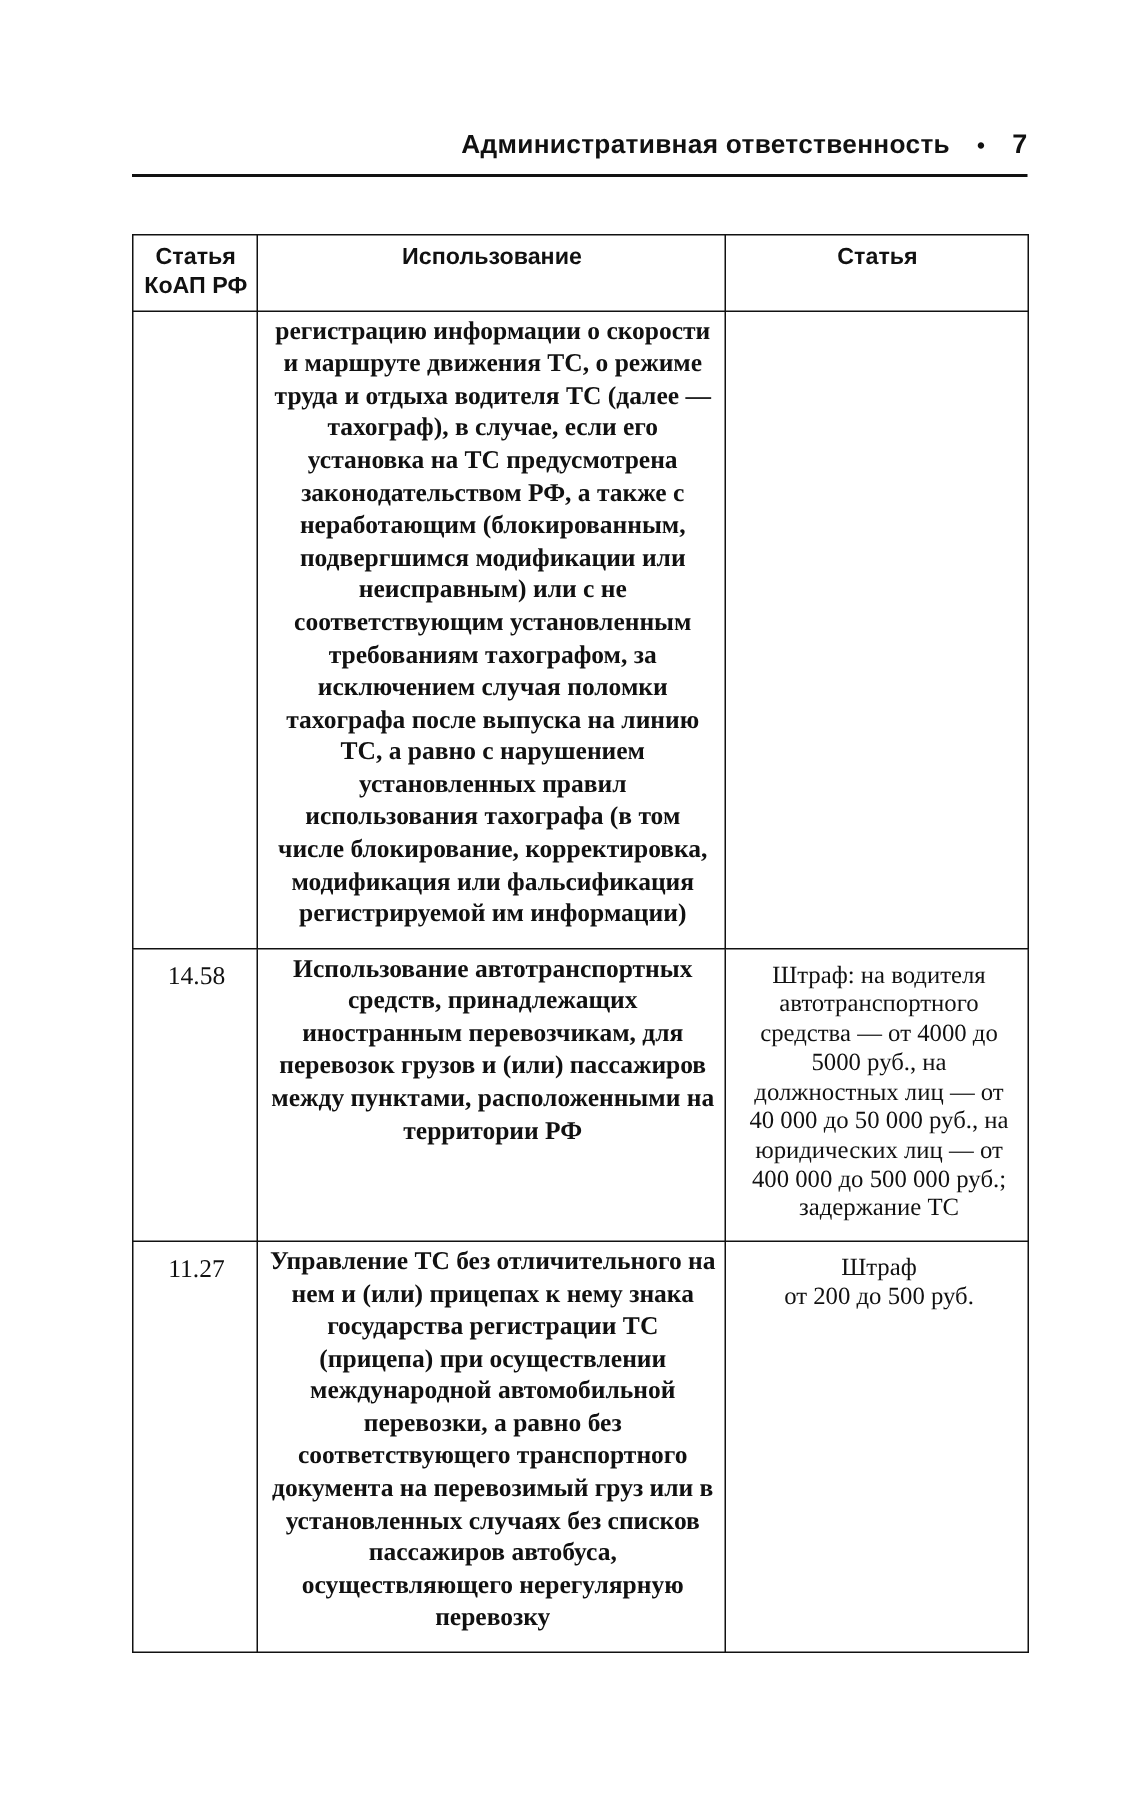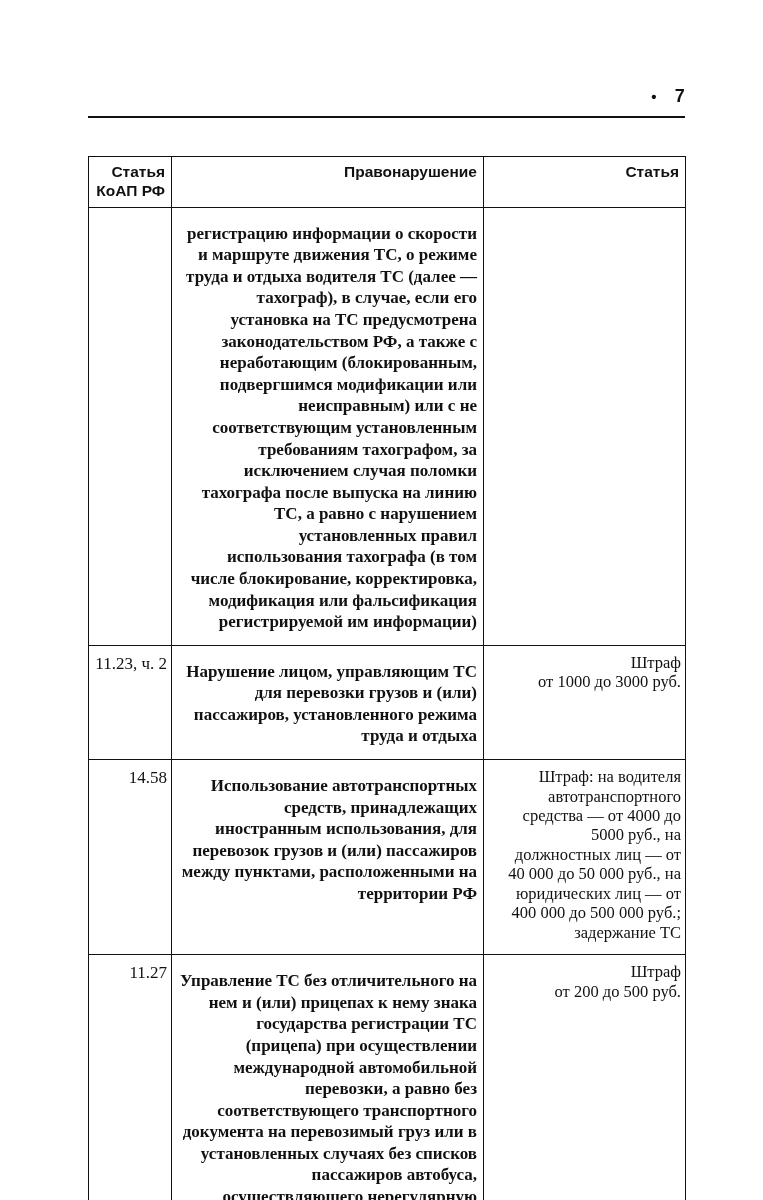--- a/index.html
+++ b/index.html
@@ -43,21 +43,21 @@
   table.law-table {
     border-collapse: collapse;
     table-layout: fixed;
     width: 597px;
     margin-top: 38px;
   }
   table.law-table th,
   table.law-table td {
     border: 1.5px solid #111111;
     vertical-align: top;
-    text-align: right;
+    text-align: center;
     box-sizing: border-box;
   }
   col.c-article  { width: 83px; }
   col.c-offense  { width: 312px; }
   col.c-sanction { width: 202px; }
 
   table.law-table th {
     font-family: "Liberation Sans", sans-serif;
     font-weight: bold;
     font-size: 15.5px;
@@ -67,67 +67,62 @@
 
   td.cell-article {
     font-size: 17px;
     line-height: 1.26;
     padding: 7px 4px 10px 6px;
   }
   td.cell-offense {
     font-weight: bold;
     font-size: 17px;
     line-height: 1.27;
-    padding: 15px 6px 12px 8px;
+    padding: 2px 6px 12px 8px;
   }
   td.cell-sanction {
     font-size: 16.5px;
     line-height: 1.18;
     padding: 7px 4px 12px 7px;
     white-space: pre-line;
   }
 </style>
 </head>
 <body>
 
 <div class="page">
 
   <div class="running-head">
+    <span>Административная ответственность</span>
     <span class="bullet">•</span>
     <span class="pagenum">7</span>
   </div>
 
   <table class="law-table">
     <colgroup>
       <col class="c-article">
       <col class="c-offense">
       <col class="c-sanction">
     </colgroup>
     <thead>
       <tr>
         <th>Статья КоАП РФ</th>
-        <th>Правонарушение</th>
+        <th>Использование</th>
         <th>Статья</th>
       </tr>
     </thead>
     <tbody>
       <tr>
         <td class="cell-article"></td>
         <td class="cell-offense">регистрацию информации о скорости и маршруте движения ТС, о режиме труда и отдыха водителя ТС (далее — тахограф), в случае, если его установка на ТС предусмотрена законодательством РФ, а также с неработающим (блокированным, подвергшимся модификации или неисправным) или с не соответствующим установленным требованиям тахографом, за исключением случая поломки тахографа после выпуска на линию ТС, а равно с нарушением установленных правил использования тахографа (в том числе блокирование, корректировка, модификация или фальсификация регистрируемой им информации)</td>
         <td class="cell-sanction"></td>
       </tr>
       <tr>
-        <td class="cell-article">11.23, ч. 2</td>
-        <td class="cell-offense">Нарушение лицом, управляющим ТС для перевозки грузов и (или) пассажиров, установленного режима труда и отдыха</td>
-        <td class="cell-sanction">Штраф
-от 1000 до 3000 руб.</td>
-      </tr>
-      <tr>
         <td class="cell-article">14.58</td>
-        <td class="cell-offense">Использование автотранспортных средств, принадлежащих иностранным использования, для перевозок грузов и (или) пассажиров между пунктами, расположенными на территории РФ</td>
+        <td class="cell-offense">Использование автотранспортных средств, принадлежащих иностранным перевозчикам, для перевозок грузов и (или) пассажиров между пунктами, расположенными на территории РФ</td>
         <td class="cell-sanction">Штраф: на водителя автотранспортного средства — от 4000 до 5000 руб., на должностных лиц — от 40&nbsp;000 до 50&nbsp;000 руб., на юридических лиц — от 400&nbsp;000 до 500&nbsp;000 руб.; задержание ТС</td>
       </tr>
       <tr>
         <td class="cell-article">11.27</td>
         <td class="cell-offense">Управление ТС без отличительного на нем и (или) прицепах к нему знака государства регистрации ТС (прицепа) при осуществлении международной автомобильной перевозки, а равно без соответствующего транспортного документа на перевозимый груз или в установленных случаях без списков пассажиров автобуса, осуществляющего нерегулярную перевозку</td>
         <td class="cell-sanction">Штраф
 от 200 до 500 руб.</td>
       </tr>
     </tbody>
   </table>

